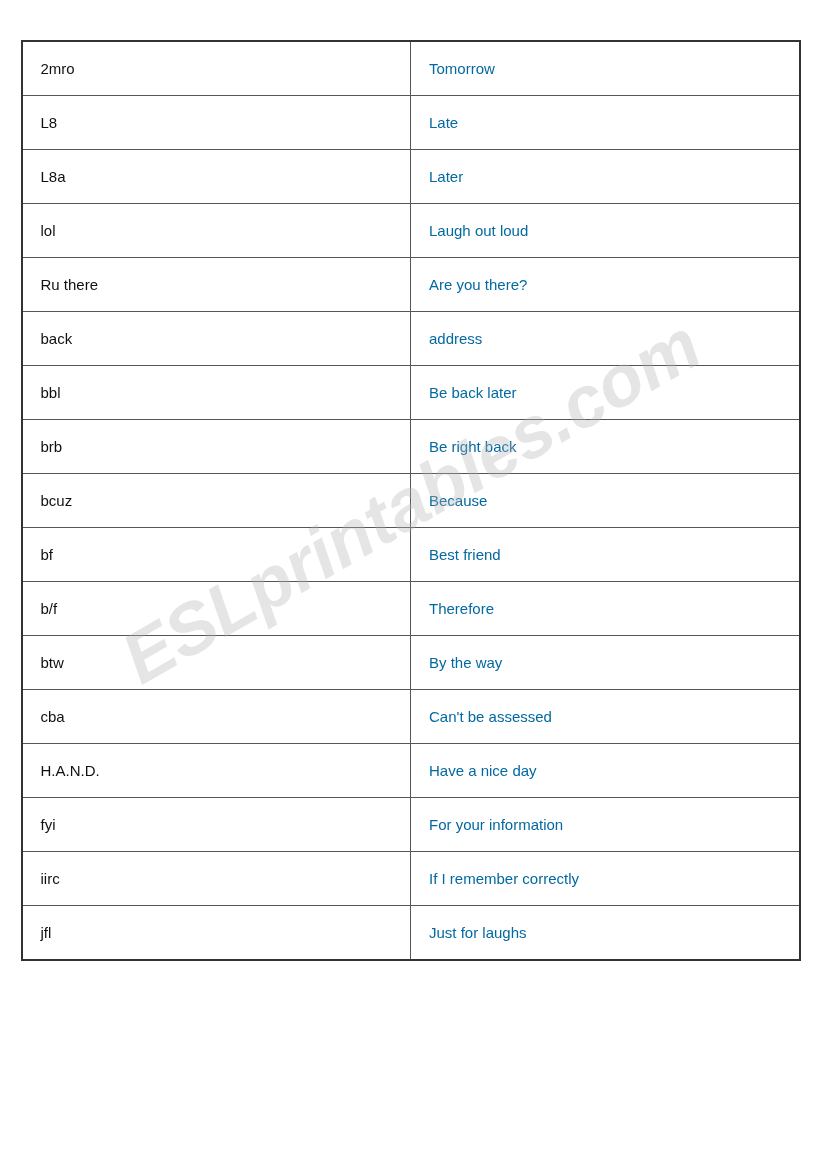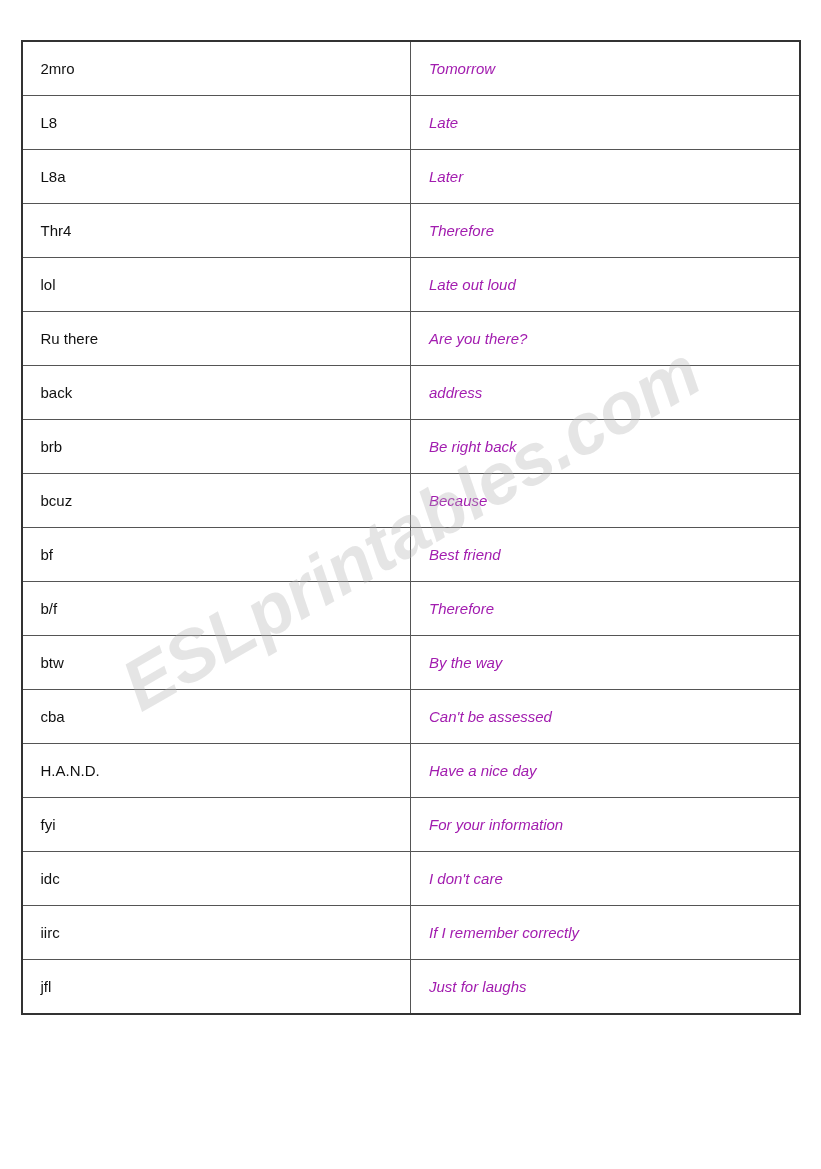--- a/index.html
+++ b/index.html
@@ -58,22 +58,21 @@
     td:first-child {
       width: 50%;
       font-weight: normal;
       font-family: Arial, sans-serif;
       font-size: 15px;
       color: #111;
     }
 
     td:last-child {
       width: 50%;
-      font-style: italic;
-      color: #a21caf;
+      color: #0369a1;
       border-right: none;
     }
   </style>
 </head>
 <body>
 
 <div class="page-container">
   <div class="watermark">ESLprintables.com</div>
   <table>
     <tbody id="table-body">
@@ -83,34 +82,34 @@
         </tr>
         <tr>
           <td>L8</td>
           <td>Late</td>
         </tr>
         <tr>
           <td>L8a</td>
           <td>Later</td>
         </tr>
         <tr>
-          <td>Thr4</td>
-          <td>Therefore</td>
-        </tr>
-        <tr>
           <td>lol</td>
-          <td>Late out loud</td>
+          <td>Laugh out loud</td>
         </tr>
         <tr>
           <td>Ru there</td>
           <td>Are you there?</td>
         </tr>
         <tr>
           <td>back</td>
           <td>address</td>
+        </tr>
+        <tr>
+          <td>bbl</td>
+          <td>Be back later</td>
         </tr>
         <tr>
           <td>brb</td>
           <td>Be right back</td>
         </tr>
         <tr>
           <td>bcuz</td>
           <td>Because</td>
         </tr>
         <tr>
@@ -131,24 +130,20 @@
         </tr>
         <tr>
           <td>H.A.N.D.</td>
           <td>Have a nice day</td>
         </tr>
         <tr>
           <td>fyi</td>
           <td>For your information</td>
         </tr>
         <tr>
-          <td>idc</td>
-          <td>I don't care</td>
-        </tr>
-        <tr>
           <td>iirc</td>
           <td>If I remember correctly</td>
         </tr>
         <tr>
           <td>jfl</td>
           <td>Just for laughs</td>
         </tr>
       </tbody>
   </table>
 </div>

